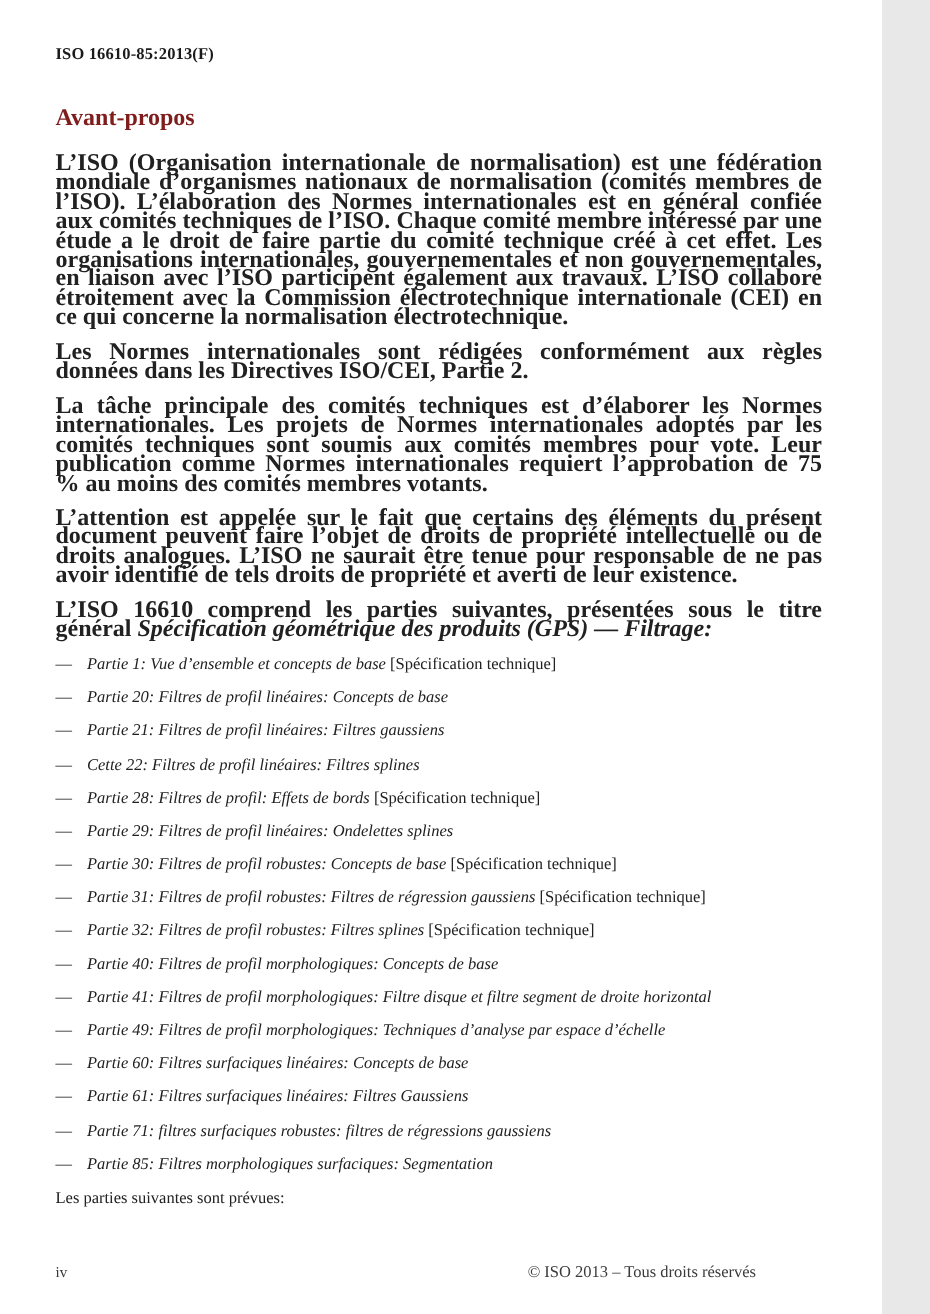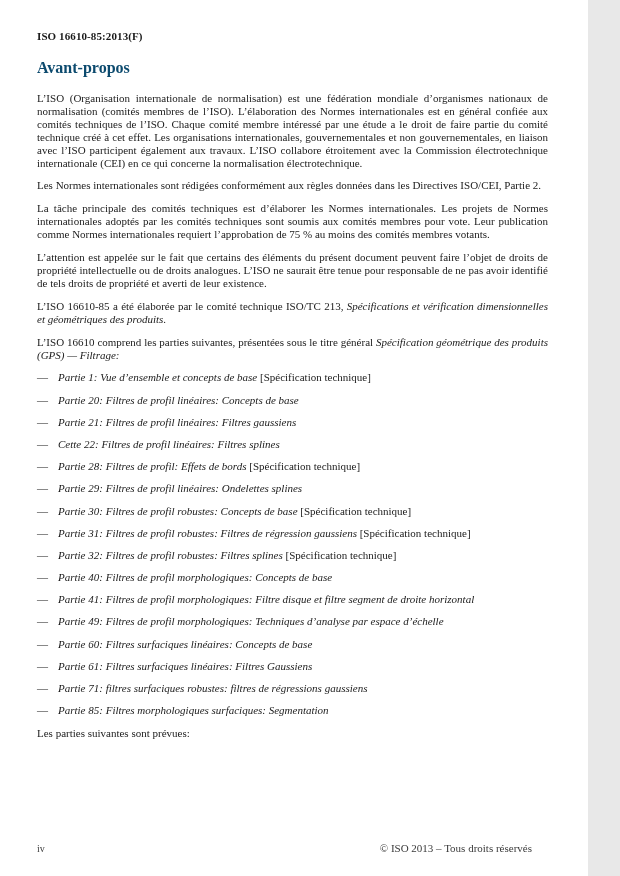--- a/index.html
+++ b/index.html
@@ -21,28 +21,29 @@
   }
   .doc-ref {
     font-size: 11px;
     font-weight: bold;
     color: #1a1a1a;
     letter-spacing: 0.1px;
   }
   .page-title {
     font-size: 16px;
     font-weight: bold;
-    color: #0c4a6e;
-    margin: 17px 0 15px 0;
+    color: #7f1d1d;
+    margin: 28px 0 15px 0;
   }
   .body-text p {
-    font-size: 11px;
+    font-size: 16px;
     line-height: 12.9px;
     text-align: justify;
     margin: 0 0 10px 0;
+    font-weight: bold;
   }
   .link {
     color: #2d5bb9;
     text-decoration: underline;
     cursor: pointer;
   }
   ul.parts-list {
     list-style: none;
     margin: 0 0 10px 0;
   }
@@ -59,21 +60,21 @@
   ul.parts-list .li-text { flex: 1; }
   ul.parts-list .main { font-style: italic; }
   ul.parts-list .note { font-style: normal; }
   .closing {
     font-size: 11px;
     line-height: 13px;
   }
   .footer {
     position: absolute;
     left: 37px;
-    right: 56px;
+    right: 84px;
     bottom: 22px;
     display: flex;
     justify-content: space-between;
     align-items: baseline;
     color: #3a3a3a;
   }
   .footer .page-number { font-size: 10px; }
   .footer .copyright { font-size: 11px; }
 </style>
 </head>
@@ -84,21 +85,20 @@
 
     <div class="doc-ref">ISO 16610-85:2013(F)</div>
 
     <h1 class="page-title">Avant-propos</h1>
 
     <div class="body-text">
       <p>L’ISO (Organisation internationale de normalisation) est une fédération mondiale d’organismes nationaux de normalisation (comités membres de l’ISO). L’élaboration des Normes internationales est en général confiée aux comités techniques de l’ISO. Chaque comité membre intéressé par une étude a le droit de faire partie du comité technique créé à cet effet. Les organisations internationales, gouvernementales et non gouvernementales, en liaison avec l’ISO participent également aux travaux. L’ISO collabore étroitement avec la Commission électrotechnique internationale (CEI) en ce qui concerne la normalisation électrotechnique.</p>
       <p>Les Normes internationales sont rédigées conformément aux règles données dans les Directives ISO/CEI, Partie 2.</p>
       <p>La tâche principale des comités techniques est d’élaborer les Normes internationales. Les projets de Normes internationales adoptés par les comités techniques sont soumis aux comités membres pour vote. Leur publication comme Normes internationales requiert l’approbation de 75 % au moins des comités membres votants.</p>
       <p>L’attention est appelée sur le fait que certains des éléments du présent document peuvent faire l’objet de droits de propriété intellectuelle ou de droits analogues. L’ISO ne saurait être tenue pour responsable de ne pas avoir identifié de tels droits de propriété et averti de leur existence.</p>
-      <p><span>L’ISO 16610-85 a été élaborée par le comité technique ISO/TC 213, </span><i>Spécifications et vérification dimensionnelles et géométriques des produits.</i></p>
       <p><span>L’ISO 16610 comprend les parties suivantes, présentées sous le titre général </span><i>Spécification géométrique des produits (GPS) — Filtrage:</i></p>
     </div>
 
     <ul class="parts-list" id="parts-list">
       <li>
         <span class="dash">—</span>
         <span class="li-text"><span class="main">Partie 1: Vue d’ensemble et concepts de base</span><span class="note"> [Spécification technique]</span></span>
       </li>
 
       <li>

